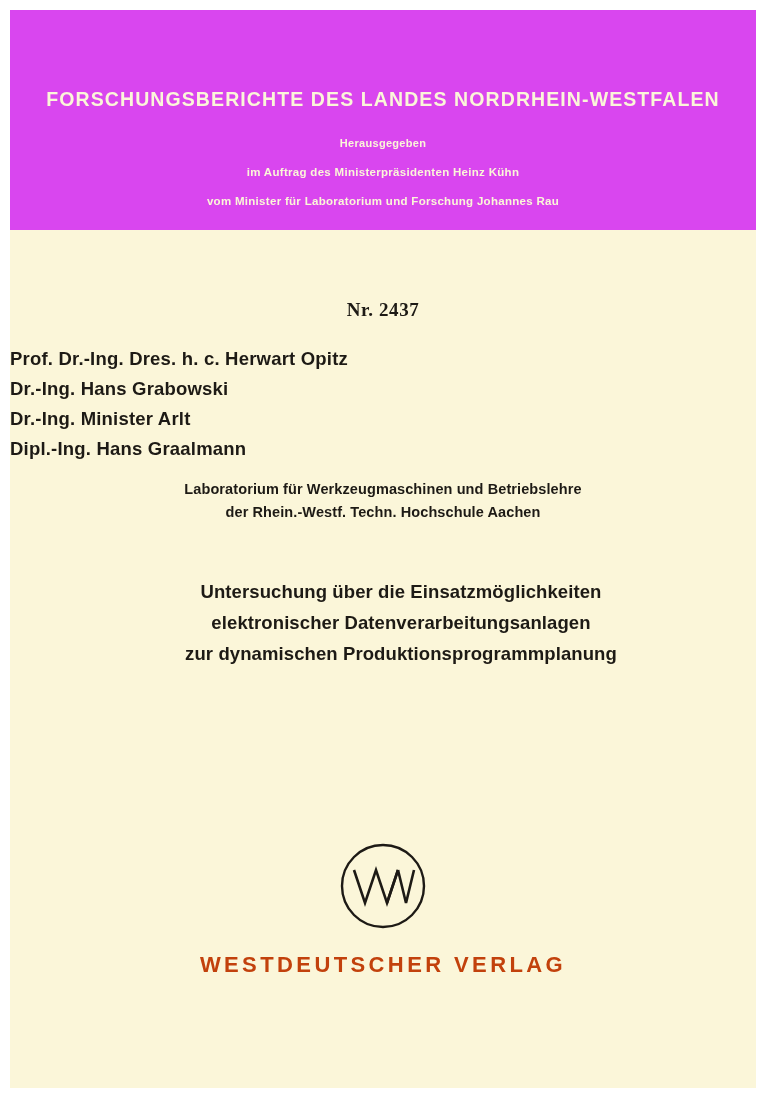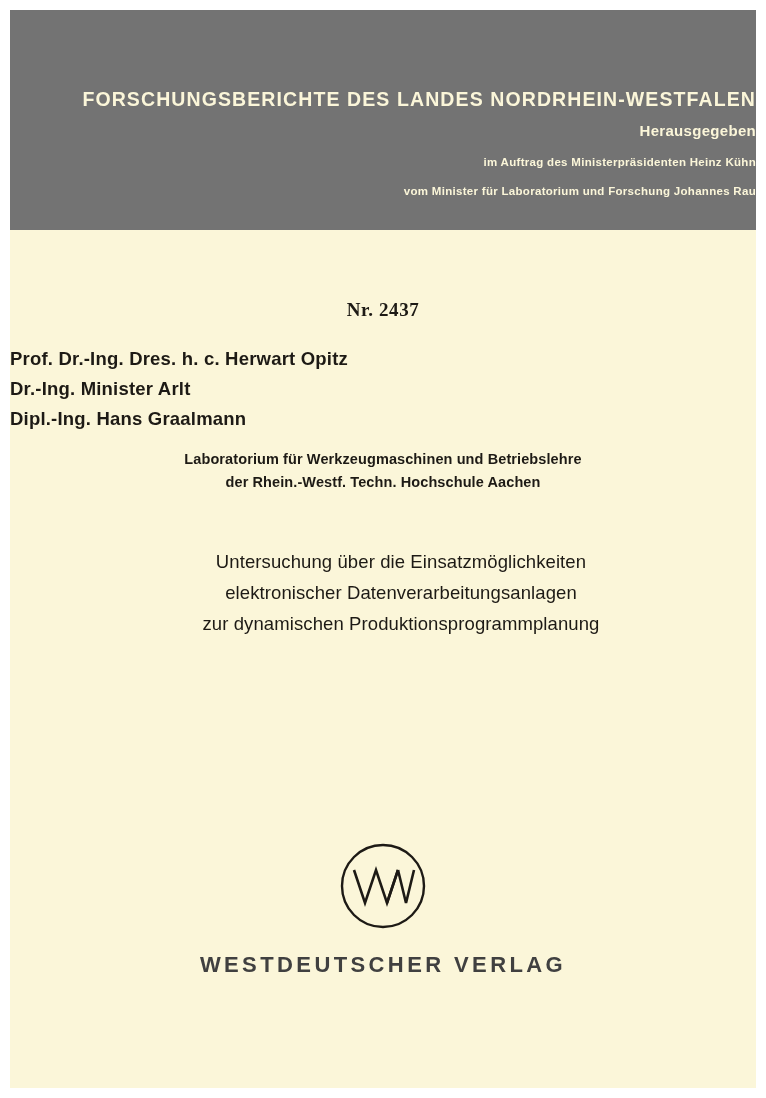--- a/index.html
+++ b/index.html
@@ -29,35 +29,35 @@
     background: #fbf6d9;
     overflow: hidden;
   }
   
   .header-band {
     position: absolute;
     left: 0;
     top: 0;
     width: 746px;
     height: 220px;
-    background: #737373;
+    background: #d946ef;
     color: #fbf6d9;
-    text-align: right;
+    text-align: center;
     box-sizing: border-box;
   }
   .series-title {
     margin-top: 78px;
     font-size: 19.5px;
     font-weight: bold;
     letter-spacing: 1.1px;
     white-space: nowrap;
   }
   .herausgegeben {
-    margin-top: 11px;
-    font-size: 15px;
+    margin-top: 26px;
+    font-size: 11px;
     font-weight: bold;
     letter-spacing: 0.3px;
   }
   .auftrag {
     margin-top: 17px;
     font-size: 11.5px;
     font-weight: bold;
     letter-spacing: 0.3px;
   }
   .minister {
@@ -100,21 +100,21 @@
     font-size: 14.5px;
     font-weight: bold;
     line-height: 23px;
     letter-spacing: 0.1px;
   }
   .doc-title {
     margin-top: 52px;
   }
   .doc-title-line {
     font-size: 18.5px;
-    font-weight: normal;
+    font-weight: bold;
     line-height: 31px;
     letter-spacing: 0.1px;
     padding-left: 36px;
   }
   
   .logo-wrap {
     position: absolute;
     left: 0;
     top: 613px;
     width: 746px;
@@ -125,21 +125,21 @@
   }
   .publisher {
     position: absolute;
     left: 0;
     top: 722px;
     width: 746px;
     text-align: center;
     font-size: 22px;
     font-weight: bold;
     letter-spacing: 3.4px;
-    color: #404040;
+    color: #c2410c;
   }
 </style>
 </head>
 <body>
 
 <div class="page">
   <div class="cover">
 
     <div class="header-band">
       <div class="series-title">FORSCHUNGSBERICHTE DES LANDES NORDRHEIN-WESTFALEN</div>
@@ -147,20 +147,21 @@
       <div class="auftrag">im Auftrag des Ministerpräsidenten Heinz Kühn</div>
       <div class="minister">vom Minister für Laboratorium und Forschung Johannes Rau</div>
     </div>
 
     <div class="cover-body">
 
       <div class="report-number">Nr. 2437</div>
 
       <div class="authors">
         <div class="author">Prof. Dr.-Ing. Dres. h. c. Herwart Opitz</div>
+        <div class="author">Dr.-Ing. Hans Grabowski</div>
         <div class="author">Dr.-Ing. Minister Arlt</div>
         <div class="author">Dipl.-Ing. Hans Graalmann</div>
       </div>
 
       <div class="institute">
         <div class="institute-line">Laboratorium für Werkzeugmaschinen und Betriebslehre</div>
         <div class="institute-line">der Rhein.-Westf. Techn. Hochschule Aachen</div>
       </div>
 
       <div class="doc-title">

